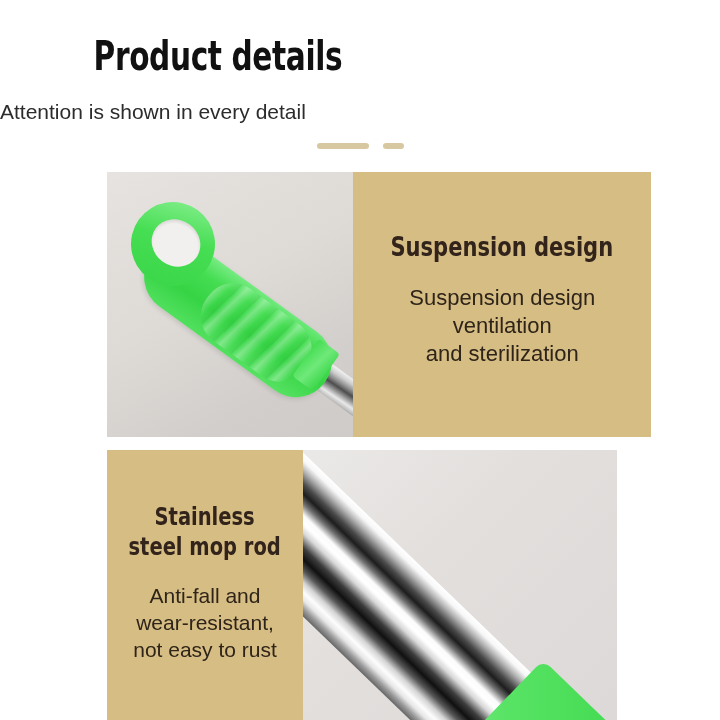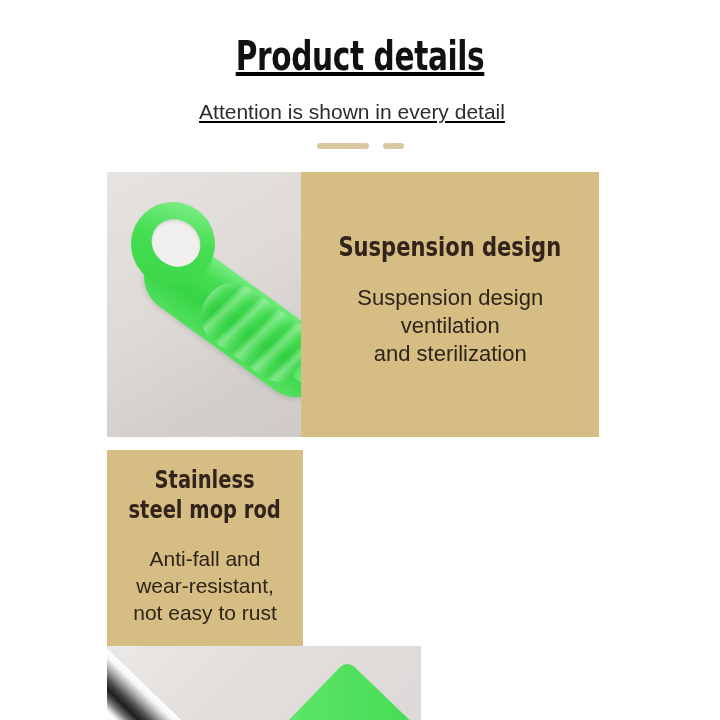--- a/index.html
+++ b/index.html
@@ -12,22 +12,20 @@
     background: #ffffff;
     font-family: "Liberation Sans", sans-serif;
     overflow: hidden;
     position: relative;
   }
 
   
   .header {
     width: 100%;
     padding-top: 34px;
-    text-align: center;
-    text-decoration: underline;
   }
   .page-title {
     font-family: "DejaVu Sans", sans-serif;
     font-weight: bold;
     font-size: 40px;
     line-height: 44px;
     letter-spacing: -0.5px;
     color: #111111;
     transform: scaleX(0.74);
     transform-origin: center center;
@@ -67,29 +65,28 @@
   
   .panel {
     position: absolute;
     display: flex;
     overflow: hidden;
   }
 
   .panel-top {
     left: 107px;
     top: 172px;
-    width: 492px;
+    width: 544px;
     height: 265px;
   }
   .panel-bottom {
     left: 107px;
     top: 450px;
     width: 510px;
     height: 270px;
-    flex-direction: column;
   }
 
   
   .photo {
     position: relative;
     overflow: hidden;
     background: #e1ddd9;
   }
   .photo-top {
     width: 306px;

